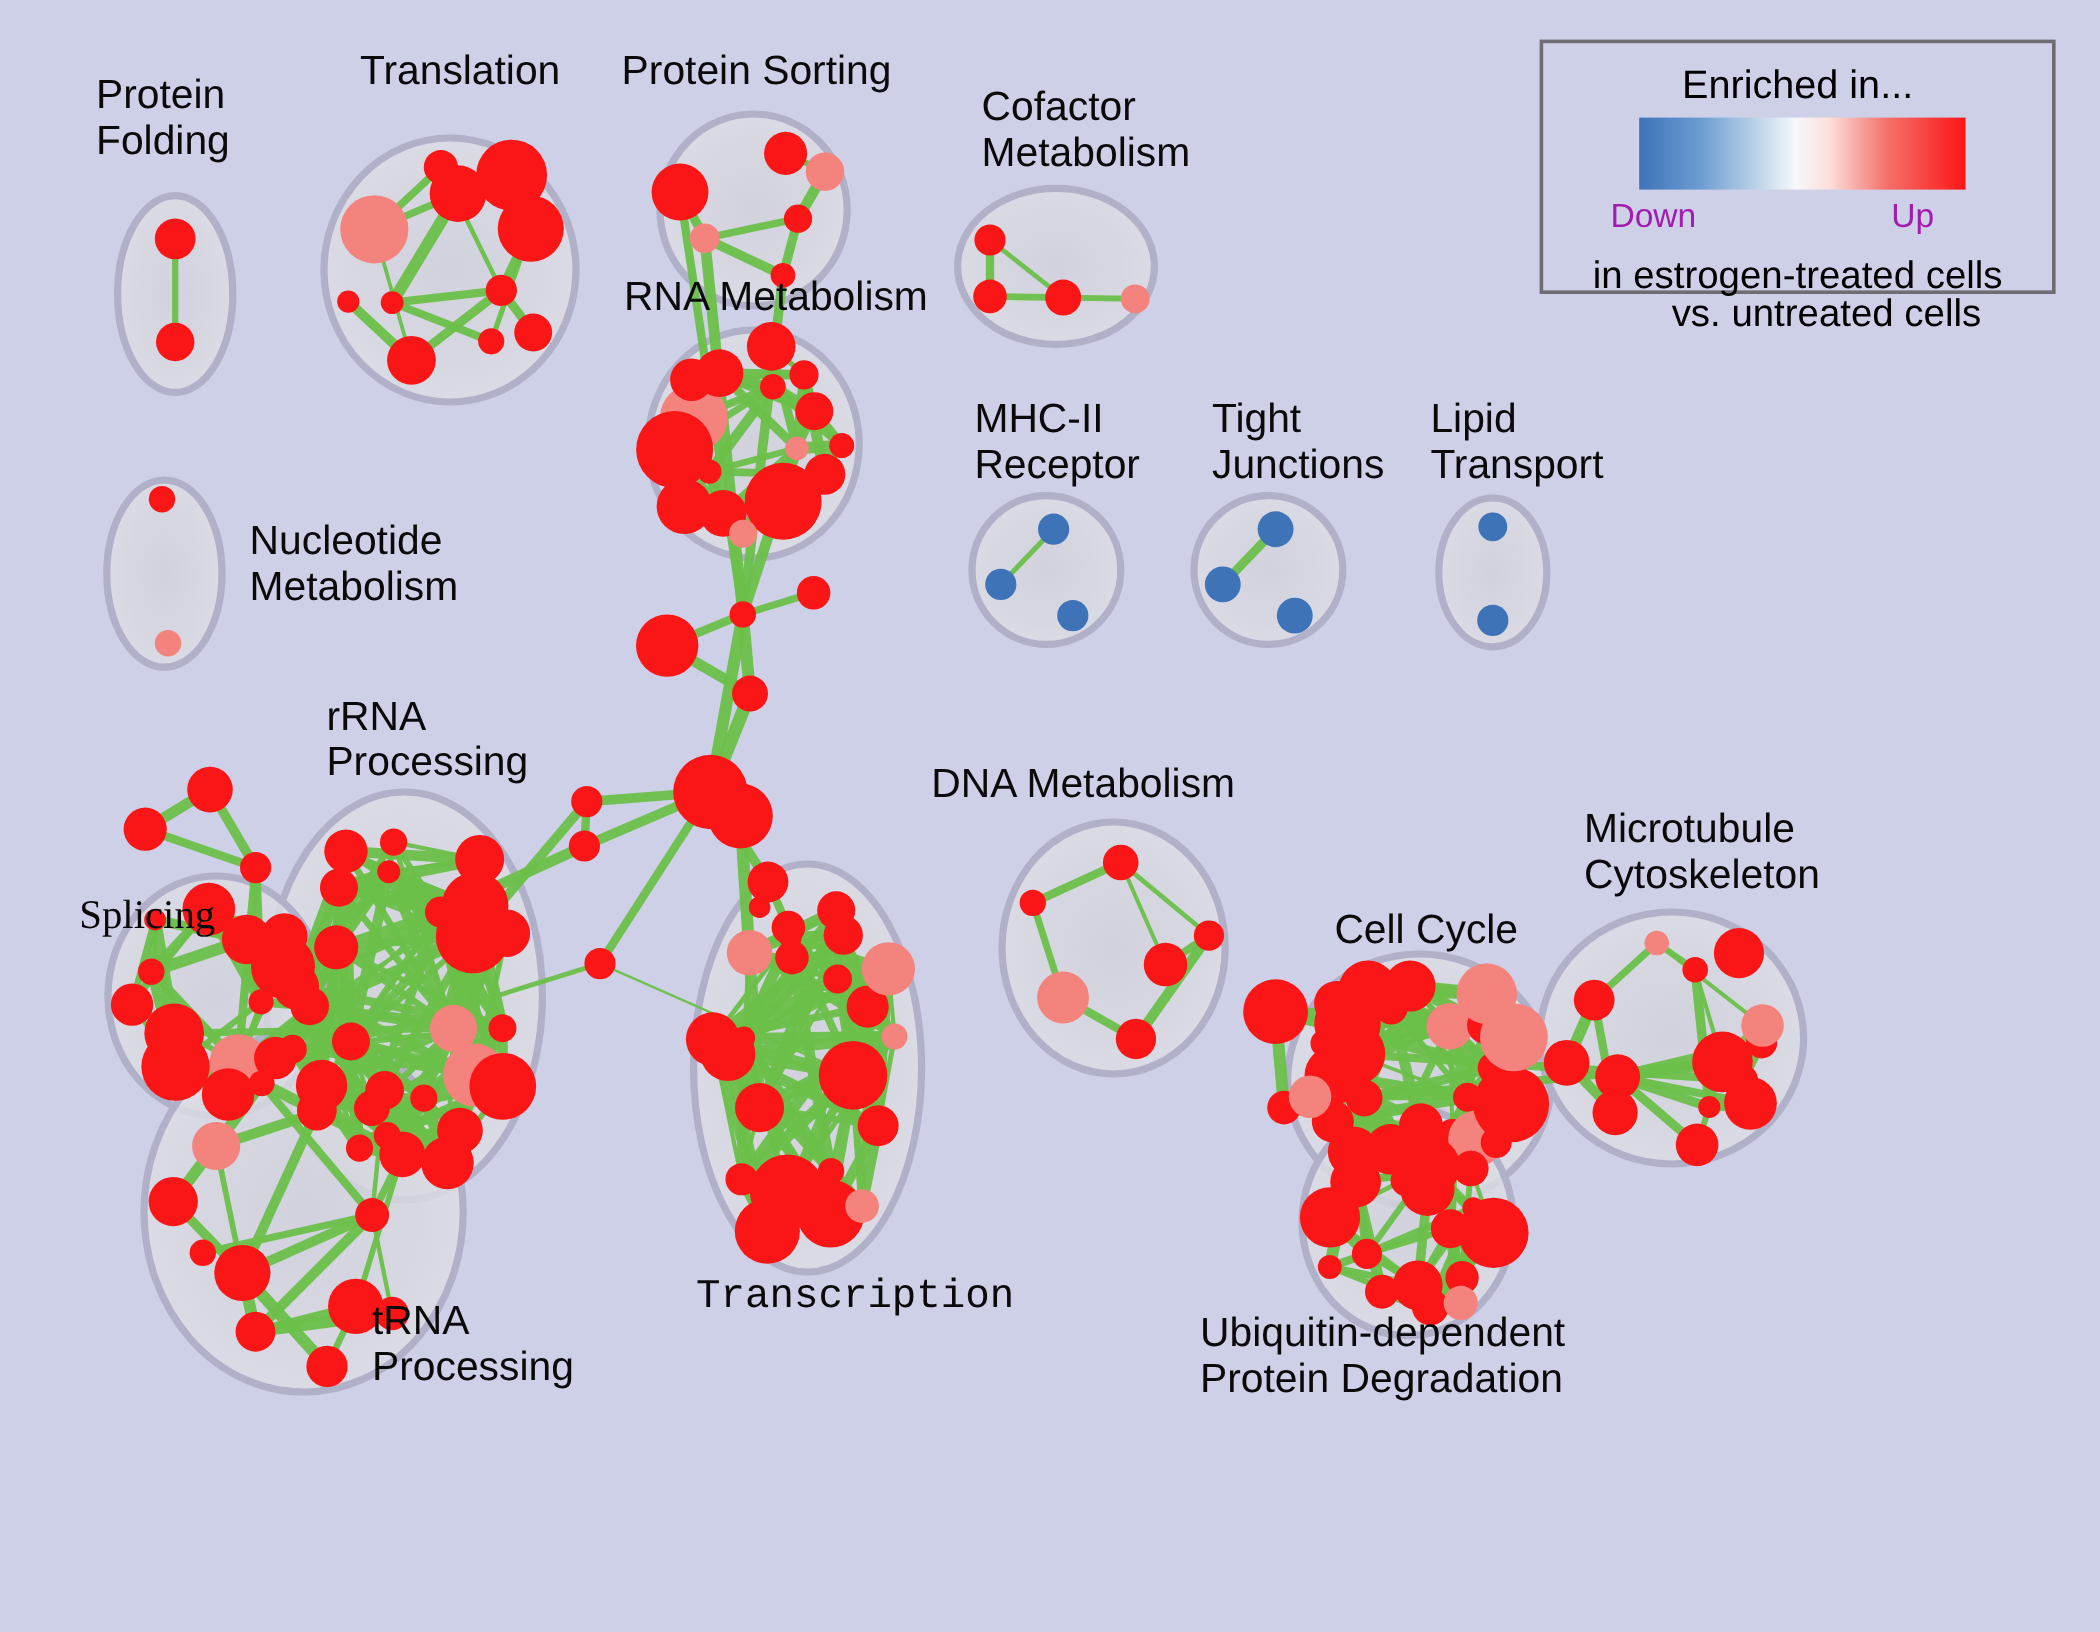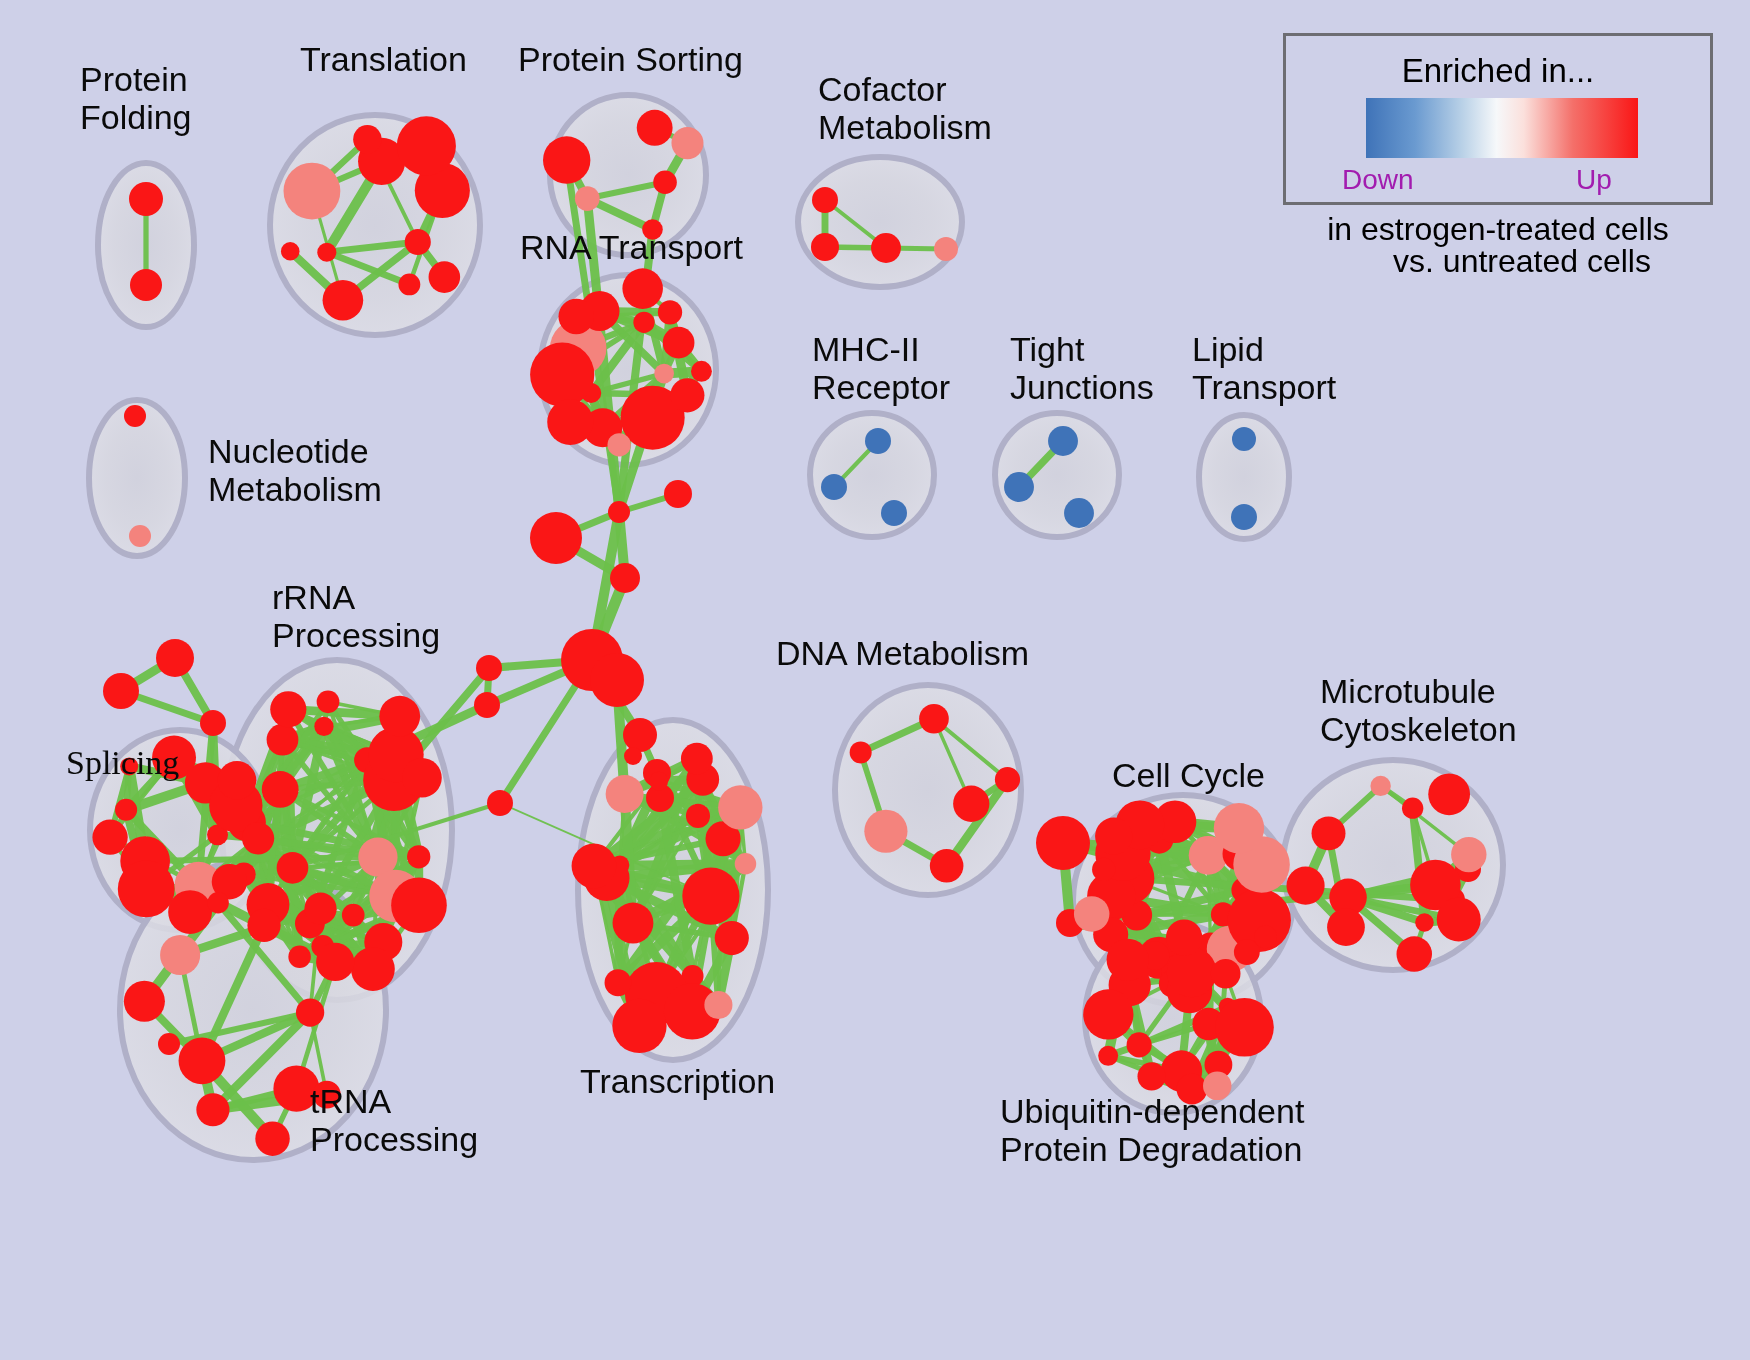--- a/index.html
+++ b/index.html
@@ -858,46 +858,46 @@
         <circle cx="1184.1115429297374" cy="937.6075590960681" r="18.21224458888173" fill="#fa1616"></circle>
         <circle cx="1217.256466666736" cy="1085.8065340006024" r="14.253520008176565" fill="#f4837d"></circle>
       </g>
   </svg>
 
   <div id="labels">
       <div class="cl-label" style="left: 80px; top: 60px;">Protein
 Folding</div>
       <div class="cl-label" style="left: 300px; top: 40px;">Translation</div>
       <div class="cl-label" style="left: 518px; top: 40px;">Protein Sorting</div>
-      <div class="cl-label" style="left: 520px; top: 228px;">RNA Transport</div>
+      <div class="cl-label" style="left: 520px; top: 228px;">RNA Metabolism</div>
       <div class="cl-label" style="left: 818px; top: 70px;">Cofactor
 Metabolism</div>
       <div class="cl-label" style="left: 208px; top: 432px;">Nucleotide
 Metabolism</div>
       <div class="cl-label" style="left: 812px; top: 330px;">MHC-II
 Receptor</div>
       <div class="cl-label" style="left: 1010px; top: 330px;">Tight
 Junctions</div>
       <div class="cl-label" style="left: 1192px; top: 330px;">Lipid
 Transport</div>
       <div class="cl-label" style="left: 272px; top: 578px;">rRNA
 Processing</div>
       <div class="cl-label" style="left: 66px; top: 744px; font-family: Liberation Serif, serif;">Splicing</div>
       <div class="cl-label" style="left: 310px; top: 1082px;">tRNA
 Processing</div>
-      <div class="cl-label" style="left: 580px; top: 1062px;">Transcription</div>
+      <div class="cl-label" style="left: 580px; top: 1062px; font-family: Liberation Mono, monospace;">Transcription</div>
       <div class="cl-label" style="left: 776px; top: 634px;">DNA Metabolism</div>
       <div class="cl-label" style="left: 1112px; top: 756px;">Cell Cycle</div>
       <div class="cl-label" style="left: 1320px; top: 672px;">Microtubule
 Cytoskeleton</div>
       <div class="cl-label" style="left: 1000px; top: 1092px;">Ubiquitin-dependent
 Protein Degradation</div>
     </div>
 
-  <div id="legend" style="left:1283px;top:33px;width:430px;height:172px;">
+  <div id="legend" style="left:1283px;top:33px;width:430px;height:212px;">
     <div class="ltitle" style="top:16px;">Enriched in...</div>
     <div class="lbar" style="left:80px;top:62px;width:272px;height:60px;"></div>
     <div class="lend" style="left:56px;top:128px;">Down</div>
     <div class="lend" style="left:290px;top:128px;text-align:right;">Up</div>
     <div class="lsub" style="top:176px;">in estrogen-treated cells</div>
     <div class="lsub" style="top:208px;padding-left:24px;">vs. untreated cells</div>
   </div>
 </div>
 
 </body></html>

